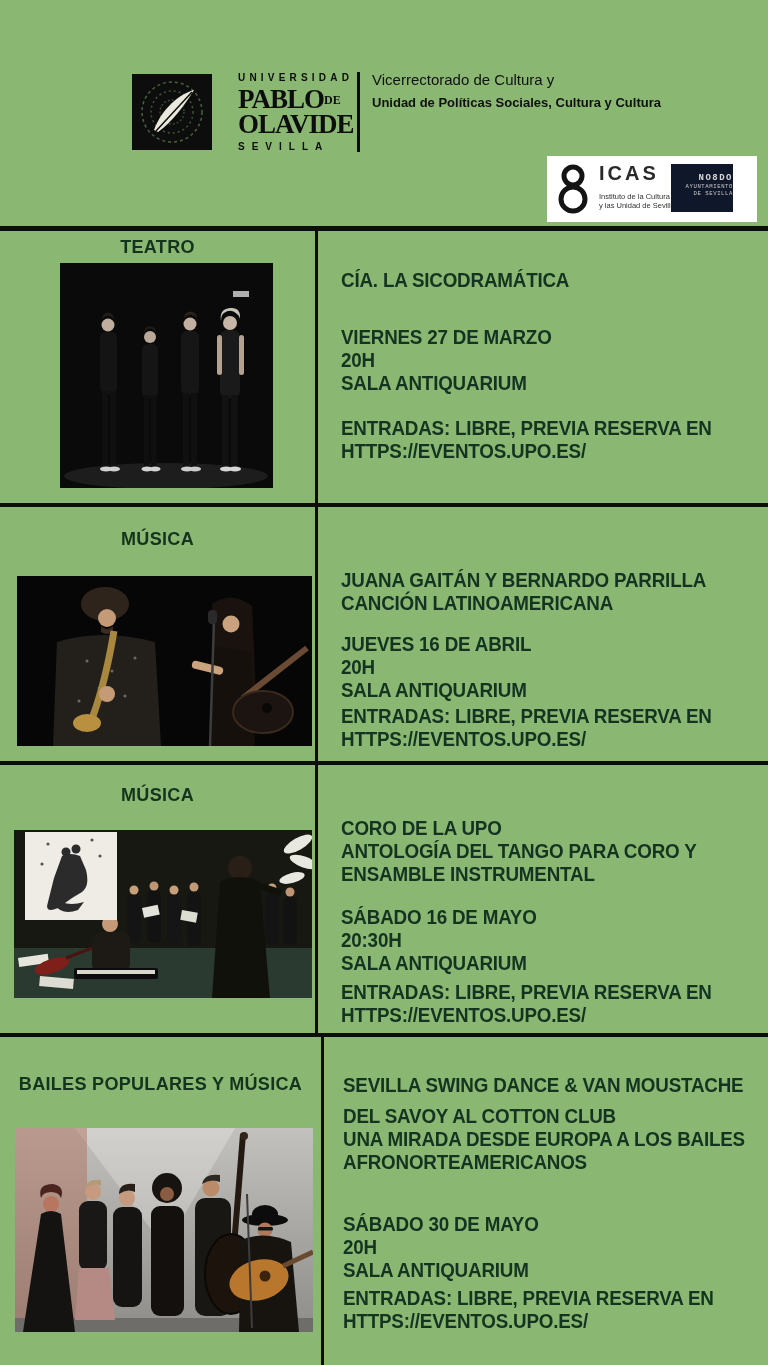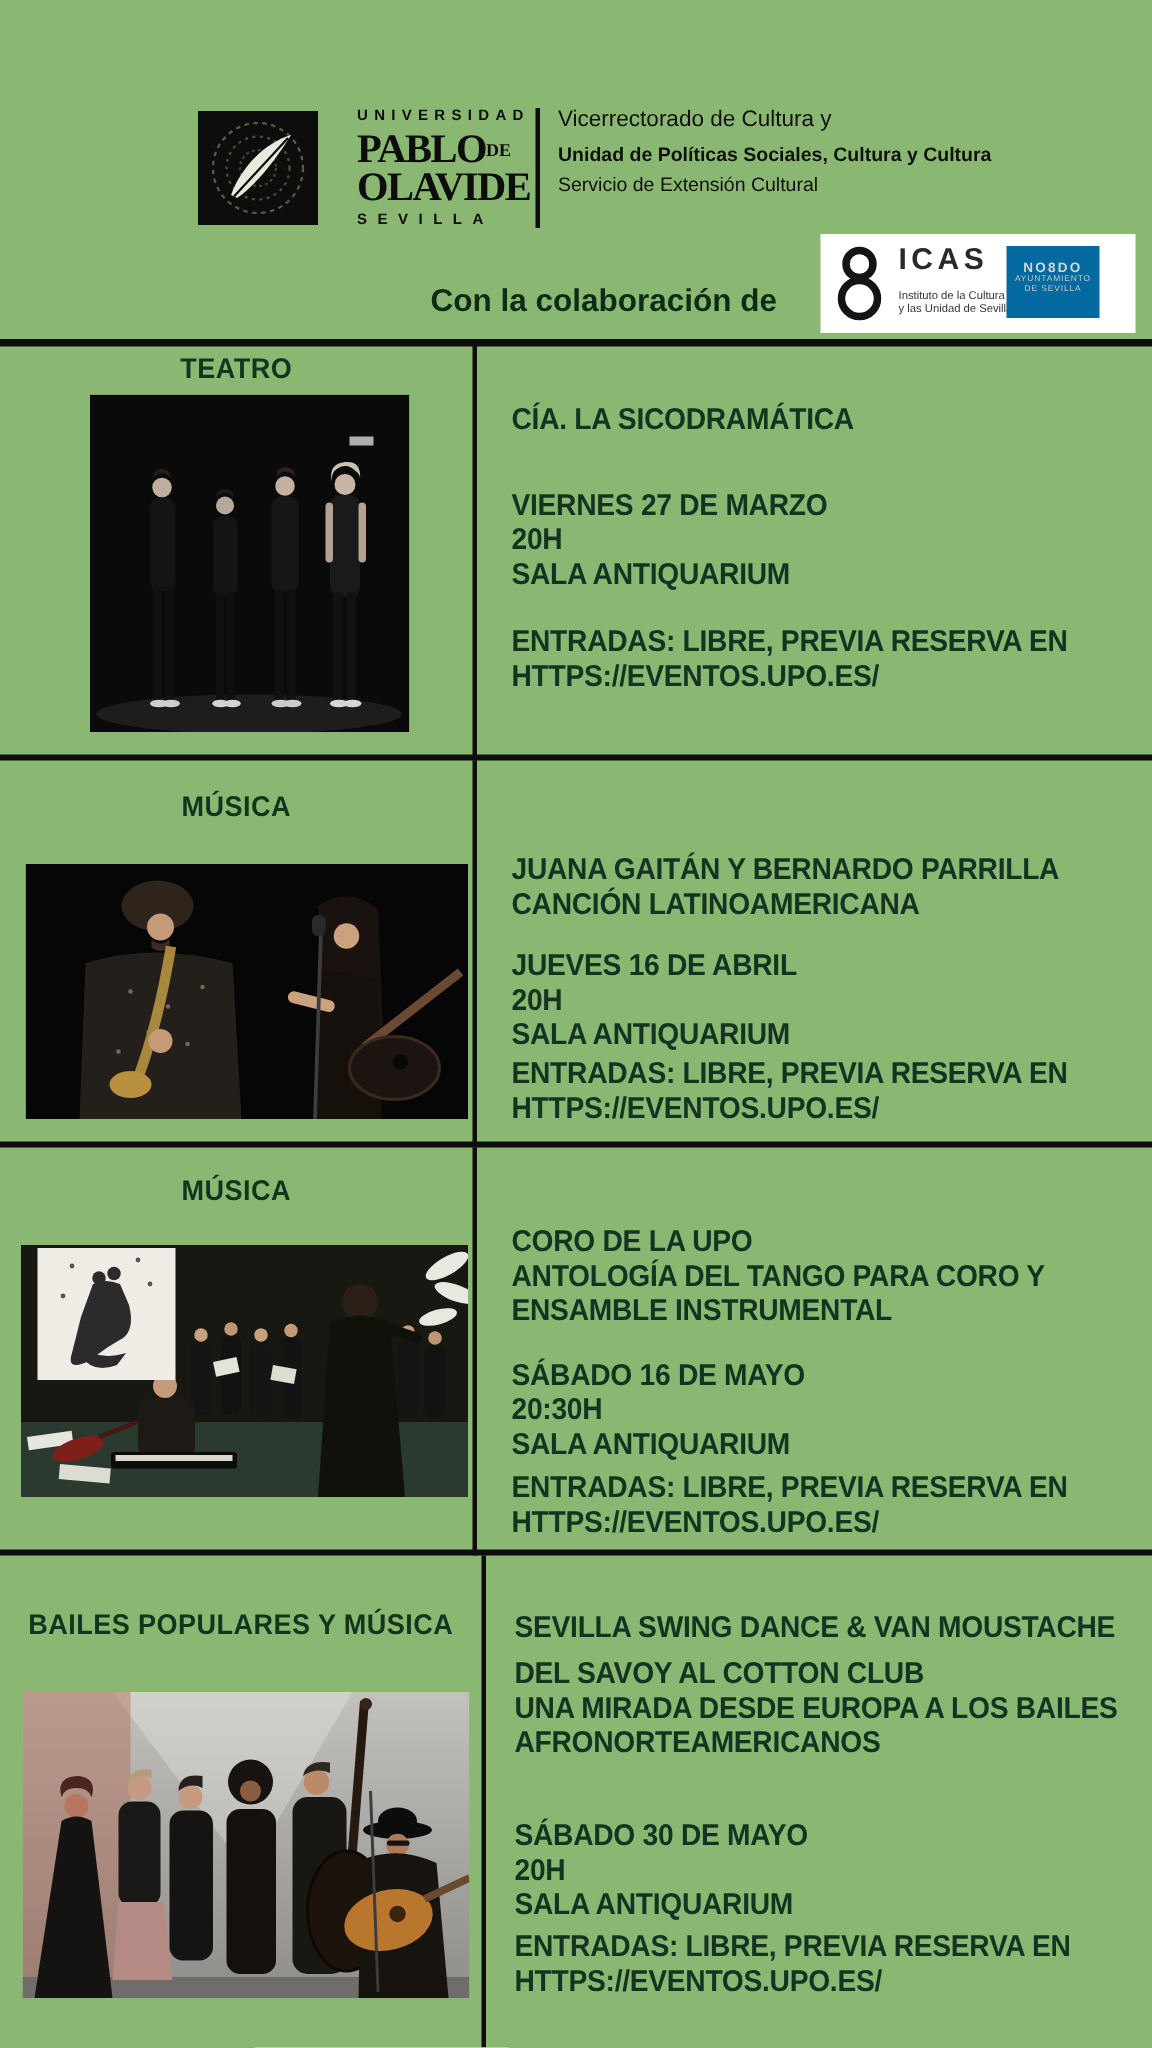--- a/index.html
+++ b/index.html
@@ -30,21 +30,21 @@
   .dept { left:372px; top:70px; color:#101010; }
   .dept .b15 { font-size:15px; font-weight:normal; line-height:19px; white-space:nowrap; }
   .dept .b13 { font-size:13px; font-weight:bold; margin-top:6px; white-space:nowrap; }
   .dept .r13 { font-size:13px; margin-top:5px; white-space:nowrap; }
   .collab { left:287px; top:189px; font-size:21px; font-weight:bold; color:#0f2b18; white-space:nowrap; }
 
   .partner-box { left:547px; top:156px; width:210px; height:66px; background:#ffffff; }
   .icas-symbol { position:absolute; left:8px; top:7px; }
   .icas-name { position:absolute; left:52px; top:6px; font-size:20px; font-weight:bold; letter-spacing:3px; color:#2a2a2a; }
   .icas-sub { position:absolute; left:52px; top:36px; font-size:7.5px; line-height:9px; color:#333333; }
-  .nodo-box { position:absolute; left:124px; top:8px; width:62px; height:48px; background:#0369a1; text-align:center; color:#d6d6d6; }
+  .nodo-box { position:absolute; left:124px; top:8px; width:62px; height:48px; background:#0f172a; text-align:right; color:#d6d6d6;font-family:Liberation Mono, monospace; }
   .nodo-word { font-size:9px; font-weight:bold; letter-spacing:1.5px; margin-top:9px; }
   .nodo-line { font-size:5.6px; letter-spacing:0.6px; line-height:7px; color:#c8c8c8; }
 
   
   .hline { position:absolute; left:0; width:768px; background:#0d0d0d; }
   .vline { position:absolute; width:3px; background:#0d0d0d; }
 
   
   .cat {
     position:absolute; left:0; width:315px; text-align:center;
@@ -85,24 +85,22 @@
       <span>OLAVIDE</span>
     </div>
     <div class="upo-sevilla">SEVILLA</div>
   </div>
 
   <div class="abs hdr-bar"></div>
 
   <div class="abs dept">
     <div class="b15">Vicerrectorado de Cultura y</div>
     <div class="b13">Unidad de Políticas Sociales, Cultura y Cultura</div>
-    <div class="r13">Servicio de Extensión Cultural</div>
-  </div>
-
-  <div class="abs collab">Con la colaboración de</div>
+  </div>
+
 
   <div class="abs partner-box">
     <div class="icas-symbol">
       <svg width="36" height="52" viewBox="0 0 36 52">
         <circle cx="18" cy="13" r="9" fill="none" stroke="#141414" stroke-width="5"></circle>
         <circle cx="18" cy="36" r="12" fill="none" stroke="#141414" stroke-width="5"></circle>
       </svg>
     </div>
     <div class="icas-name">ICAS</div>
     <div class="icas-sub">

